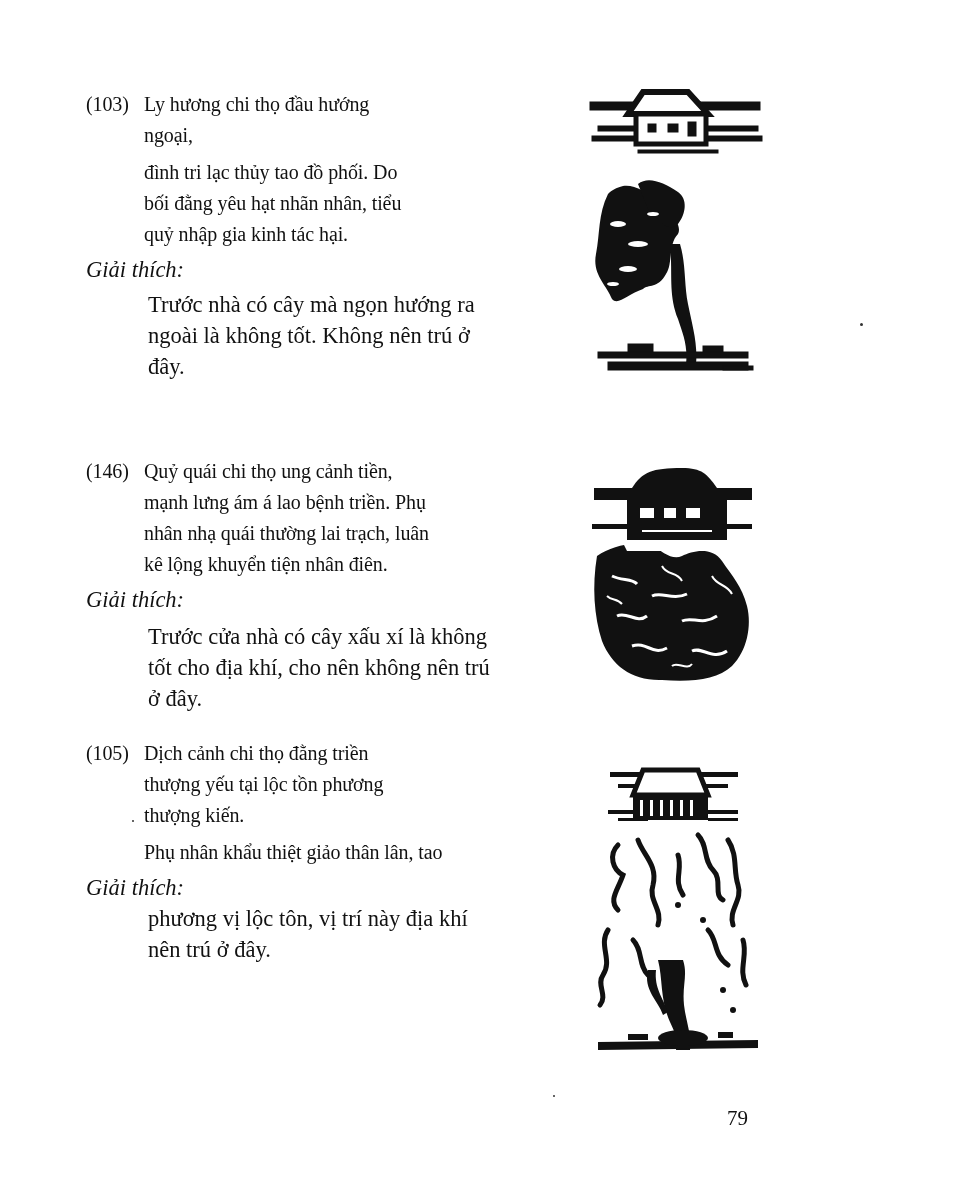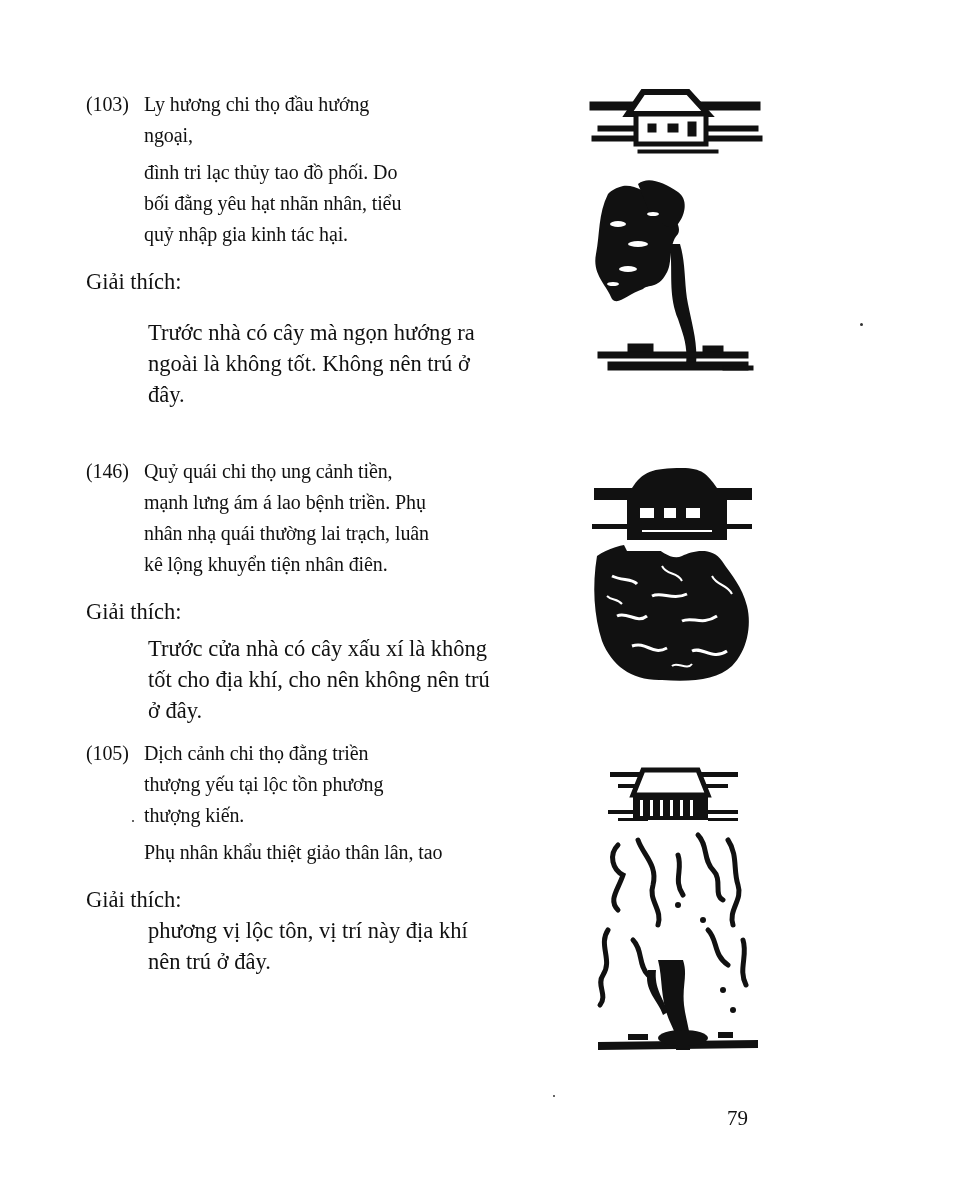--- a/index.html
+++ b/index.html
@@ -2,41 +2,41 @@
 <html><head>
   <meta charset="utf-8">
   <style>
     html, body { margin: 0; padding: 0; background: #ffffff; }
     body { width: 954px; height: 1200px; position: relative; overflow: hidden;
            font-family: "Liberation Serif", "DejaVu Serif", serif; color: #111; }
     .entry { position: absolute; left: 86px; width: 500px; }
     .verse-line { font-size: 20px; line-height: 31px; white-space: nowrap; letter-spacing: -0.1px; }
     .num { display: inline-block; width: 58px; }
     .indent { padding-left: 58px; }
-    .label { font-size: 22.5px; line-height: 31px; margin-top: 16px; }
+    .label { font-style: italic; font-size: 22.5px; line-height: 31px; margin-top: 4px; }
     .expl { padding-left: 62px; font-size: 22.5px; line-height: 31px; white-space: nowrap; }
     .gap { height: 6px; }
     .illus { position: absolute; }
     .page-num { position: absolute; left: 727px; top: 1106px; font-size: 21px; }
     .speck { position: absolute; width: 3px; height: 3px; background: #333; border-radius: 50%; }
   </style>
 </head>
 <body>
 
 <div class="entry" style="top:89px;">
   <div class="verse-line">
     <span class="num">(103)</span><span>Ly hương chi thọ đầu hướng</span>
   </div>
   <div class="verse-line indent">ngoại,</div>
   <div class="gap"></div>
   <div class="verse-line indent">đình tri lạc thủy tao đồ phối. Do</div>
   <div class="verse-line indent">bối đằng yêu hạt nhãn nhân, tiểu</div>
   <div class="verse-line indent">quỷ nhập gia kinh tác hại.</div>
   <div class="label">Giải thích:</div>
-  <div class="expl" style="margin-top:20px;">Trước nhà có cây mà ngọn hướng ra</div>
+  <div class="expl" style="margin-top:4px;">Trước nhà có cây mà ngọn hướng ra</div>
   <div class="expl">ngoài là không tốt. Không nên trú ở</div>
   <div class="expl">đây.</div>
 </div>
 
 <svg class="illus" style="left:588px; top:84px;" width="175" height="300" viewBox="0 0 175 300">
   <g fill="#111" stroke="#111">
 
     <rect x="2" y="18" width="170" height="8"></rect>
     <rect x="10" y="42" width="160" height="5"></rect>
     <rect x="4" y="52" width="170" height="5"></rect>

